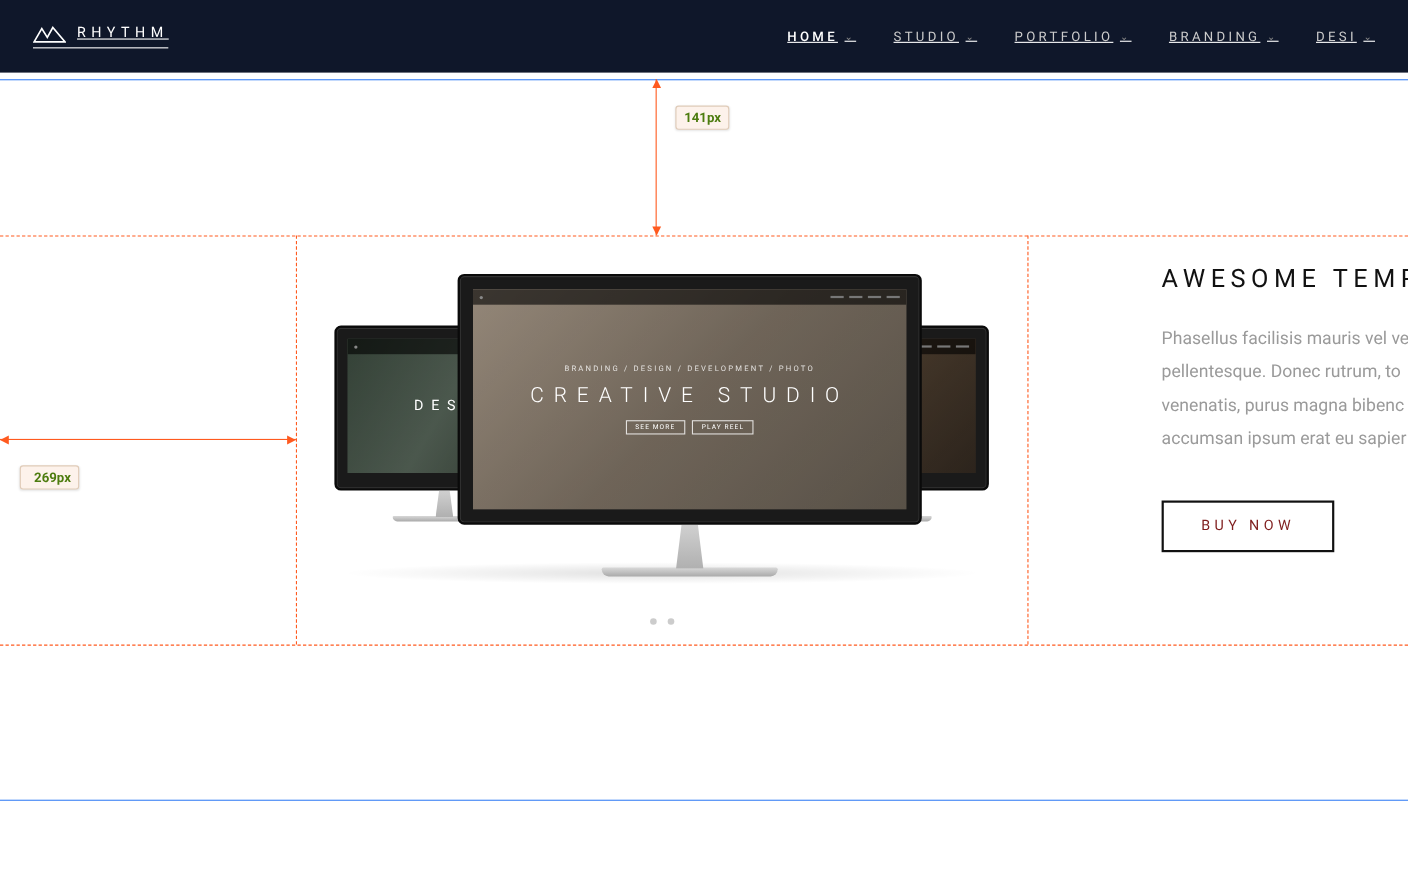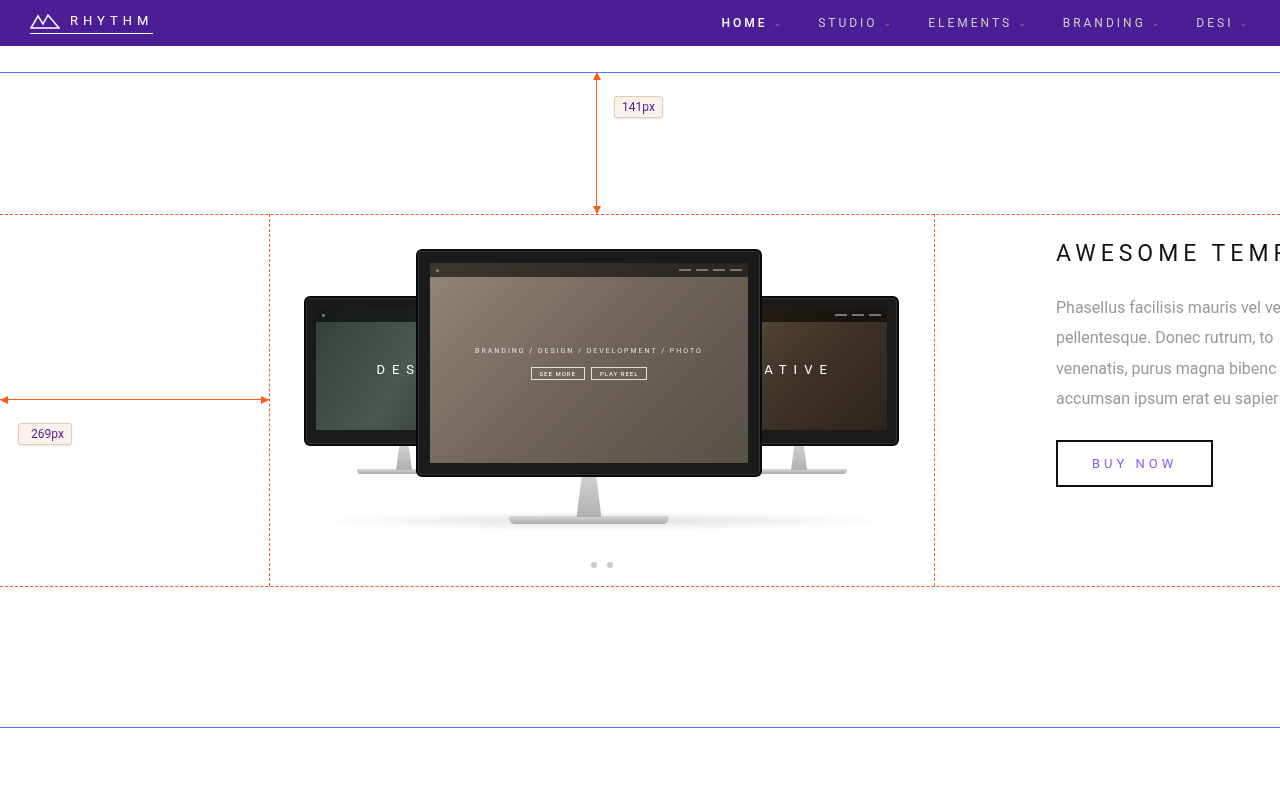--- a/index.html
+++ b/index.html
@@ -3,23 +3,23 @@
 <meta charset="utf-8">
 <style>
 * { margin:0; padding:0; box-sizing:border-box; }
 body {
   width:1280px; height:800px; overflow:hidden;
   font-family: -apple-system, "Segoe UI", Roboto, Helvetica, Arial, sans-serif;
   background:#fff; position:relative;
 }
 
 .header {
-  position:absolute; top:0; left:0; right:0; height:46px;
-  background:#4c1d95; display:flex; align-items:center;
-  padding:0 30px; color:#fff; z-index:10;
+  position:absolute; top:0; left:0; right:0; height:66px;
+  background:#0f172a; display:flex; align-items:center;
+  padding:0 30px; color:#fff; z-index:10;text-decoration:underline;
 }
 .logo { display:flex; align-items:center; gap:10px; border-bottom:1px solid #fff; padding-bottom:4px;}
 .logo-mark svg { display:block; }
 .logo-text { letter-spacing:5px; font-size:13px; font-weight:400; }
 .nav { margin-left:auto; display:flex; gap:34px; }
 .nav-item { font-size:12px; letter-spacing:3px; color:#ccc; display:flex; align-items:center; gap:6px; cursor:pointer;justify-content:center;}
 .nav-item.active { color:#fff; font-weight:500;}
 .chev { font-size:9px; color:#888; }
 
 .blue-line-top { position:absolute; top:72px; left:0; right:0; height:0; border-top:1px solid #3b82f6; }
@@ -33,31 +33,31 @@
 .dim-v { position:absolute; left:596px; top:72px; height:142px; width:0; border-left:1.5px solid #ff5a1f;}
 .dim-v::before, .dim-v::after { content:""; position:absolute; left:-4px; width:0;height:0; border-left:4px solid transparent; border-right:4px solid transparent;}
 .dim-v::before { top:0; border-bottom:8px solid #ff5a1f;}
 .dim-v::after { bottom:0; border-top:8px solid #ff5a1f;}
 .dim-h { position:absolute; left:0; top:399px; width:269px; height:0; border-top:1.5px solid #ff5a1f;}
 .dim-h::before, .dim-h::after { content:""; position:absolute; top:-4px; width:0;height:0; border-top:4px solid transparent; border-bottom:4px solid transparent;}
 .dim-h::before { left:0; border-right:8px solid #ff5a1f;}
 .dim-h::after { right:0; border-left:8px solid #ff5a1f;}
 .dim-label {
   position:absolute; background:#fdf2eb; border:1px solid #e0cbb8; border-radius:3px;
-  padding:3px 7px; font-size:12px; font-weight:400; color:#4c1d95;
+  padding:3px 7px; font-size:12px; font-weight:700; color:#4d7c0f;
   box-shadow:0 1px 2px rgba(0,0,0,.1);
 }
 
 .content-right { position:absolute; left:1056px; top:240px; width:260px; }
 .content-title { font-size:23px; letter-spacing:5px; font-weight:400; color:#111; margin-bottom:26px; white-space:nowrap;}
 .content-body { font-size:16px; line-height:1.9; color:#9a9a9a; white-space:nowrap;}
 .content-body p { margin-bottom:0;}
 .buy-btn {
-  margin-top:25px; display:inline-block; border:2px solid #111; padding:14px 34px;
-  font-size:13px; letter-spacing:4px; color:#8b5cf6; cursor:pointer; font-weight:400;
+  margin-top:40px; display:inline-block; border:2px solid #111; padding:14px 34px;
+  font-size:13px; letter-spacing:4px; color:#7f1d1d; cursor:pointer; font-weight:400;
 }
 
 .mockups { position:absolute; left:269px; top:214px; width:665px; height:372px;}
 .monitor { position:absolute; }
 .mon-screen { background:#1a1a1a; border:2px solid #0a0a0a; border-radius:6px; padding:10px 10px 14px; box-shadow:inset 0 0 0 1px #333; position:relative;}
 .mon-img { width:100%; height:100%; display:flex; align-items:center; justify-content:center; flex-direction:column; gap:8px; color:#fff; position:relative; overflow:hidden;}
 .mon-img.forest { background:linear-gradient(rgba(0,0,0,.3),rgba(0,0,0,.3)),linear-gradient(120deg,#4a5d4e,#6b7d6e,#3f4d3f);}
 .mon-img.couple { background:linear-gradient(rgba(0,0,0,.2),rgba(0,0,0,.2)),linear-gradient(135deg,#b8a896,#8a7d6e,#6e6559);}
 .mon-img.coffee { background:linear-gradient(rgba(0,0,0,.3),rgba(0,0,0,.3)),linear-gradient(135deg,#8a6f52,#5c4a38,#3f3328);}
 .mon-bar { position:absolute; top:0; left:0; right:0; height:14px; background:rgba(0,0,0,.6); display:flex; align-items:center; padding:0 6px; gap:3px;}
@@ -74,21 +74,21 @@
 .mon-left { left:35px; top:82px; width:200px; }
 .mon-left .mon-screen { height:150px;}
 .mon-left .mon-stand{width:40px;height:24px;}
 .mon-left .mon-base{width:95px;height:5px;}
 
 .mon-right { right:35px; top:82px; width:200px; }
 .mon-right .mon-screen { height:150px;}
 .mon-right .mon-stand{width:40px;height:24px;}
 .mon-right .mon-base{width:95px;height:5px;}
 
-.mon-center { left:147px; top:35px; width:346px; z-index:2;}
+.mon-center { left:147px; top:35px; width:422px; z-index:2;}
 .mon-center .mon-screen { height:228px; padding:12px;}
 .mon-center .mon-text-l { font-size:19px; letter-spacing:9px;}
 .mon-center .mon-stand{width:62px;height:40px;}
 .mon-center .mon-base{width:160px;height:8px;}
 
 .dots { position:absolute; left:0; right:0; bottom:18px; display:flex; justify-content:center; gap:10px;}
 .dot { width:6px; height:6px; background:#ccc; border-radius:50%;}
 
 .ground-shadow{position:absolute;left:40px;right:40px;bottom:55px;height:20px;background:radial-gradient(ellipse at center,rgba(0,0,0,.12),transparent 70%);z-index:-1;}
 .side-txt{font-size:13px;letter-spacing:7px;}
@@ -108,21 +108,21 @@
   <div class="nav">
     <div class="nav-item active">
         <span>HOME</span>
         <span class="chev">⌄</span>
       </div>
     <div class="nav-item">
         <span>STUDIO</span>
         <span class="chev">⌄</span>
       </div>
     <div class="nav-item">
-        <span>ELEMENTS</span>
+        <span>PORTFOLIO</span>
         <span class="chev">⌄</span>
       </div>
     <div class="nav-item">
         <span>BRANDING</span>
         <span class="chev">⌄</span>
       </div>
     <div class="nav-item">
         <span>DESI</span>
         <span class="chev">⌄</span>
       </div>
@@ -187,20 +187,21 @@
       <div class="mon-bar">
             <span class="mon-bar-dot"></span>
             <div class="mon-bar-r">
               <span></span>
               <span></span>
               <span></span>
               <span></span>
             </div>
           </div>
       <span class="mon-text-s">BRANDING / DESIGN / DEVELOPMENT / PHOTO</span>
+      <span class="mon-text-l">CREATIVE STUDIO</span>
       <div class="mon-btns">
         <span class="mon-btn">SEE MORE</span>
         <span class="mon-btn">PLAY REEL</span>
       </div>
     </div>
       </div>
     <div class="mon-stand"></div>
       <div class="mon-base"></div>
   </div>
 

